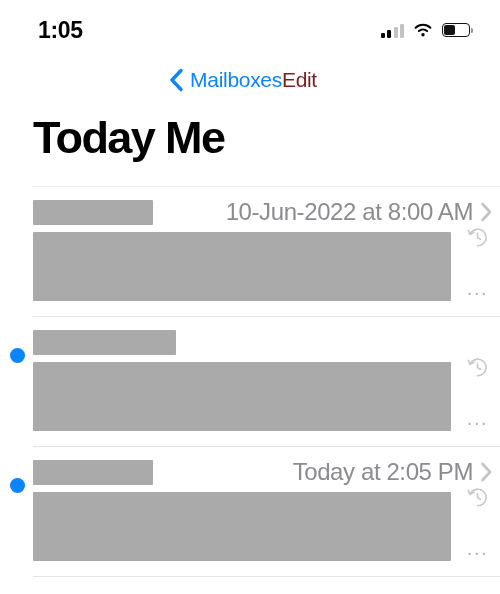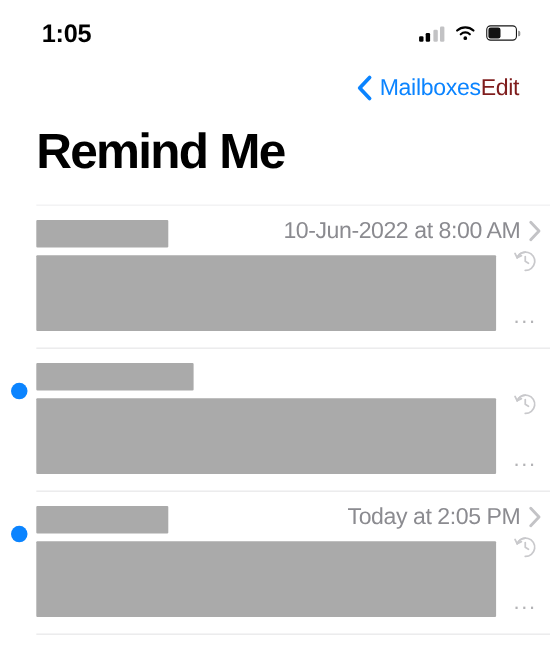--- a/index.html
+++ b/index.html
@@ -75,21 +75,21 @@
     border-radius: 2px;
   }
 
   
   .nav-bar {
     position: absolute;
     top: 56px; left: 0;
     width: 500px; height: 48px;
     display: flex;
     align-items: center;
-    justify-content: flex-end;
+    justify-content: center;
     padding: 0 28px 0 14px;
   }
   .nav-back {
     display: flex;
     align-items: center;
     gap: 6px;
     cursor: pointer;
   }
   .chev-back { width: 15px; height: 24px; display: block; }
   .nav-back-label {
@@ -149,21 +149,21 @@
     height: 25px;
   }
   .date-line {
     position: absolute;
     right: 8px; top: 11px;
     display: flex;
     align-items: center;
     gap: 7px;
   }
   .date-text {
-    font-size: 21px;
+    font-size: 24px;
     color: #8b8b90;
     letter-spacing: -0.4px;
     white-space: nowrap;
     text-align: right;
   }
   .chev-fwd { width: 12px; height: 20px; display: block; }
   .body-redact {
     position: absolute;
     left: 33px; top: 45px;
     width: 418px;
@@ -215,21 +215,21 @@
       <span class="chev-back">
         <svg viewBox="0 0 15 24" width="15" height="24" aria-hidden="true">
           <path d="M12 2.5L3 12l9 9.5" stroke="#0b84ff" stroke-width="3.4" fill="none" stroke-linecap="round" stroke-linejoin="round"></path>
         </svg>
       </span>
       <span class="nav-back-label">Mailboxes</span>
     </div>
     <div class="nav-edit">Edit</div>
   </div>
 
-  <div class="large-title">Remind Me</div>
+  <div class="large-title">Today Me</div>
 
   <div class="list">
     <div class="sep first"></div>
 
     <div class="row">
       <div class="redact sender-redact" style="width:120px"></div>
       <div class="date-line">
         <span class="date-text">10-Jun-2022 at 8:00 AM</span>
         <span class="chev-fwd">
           <svg viewBox="0 0 12 20" width="12" height="20" aria-hidden="true">

